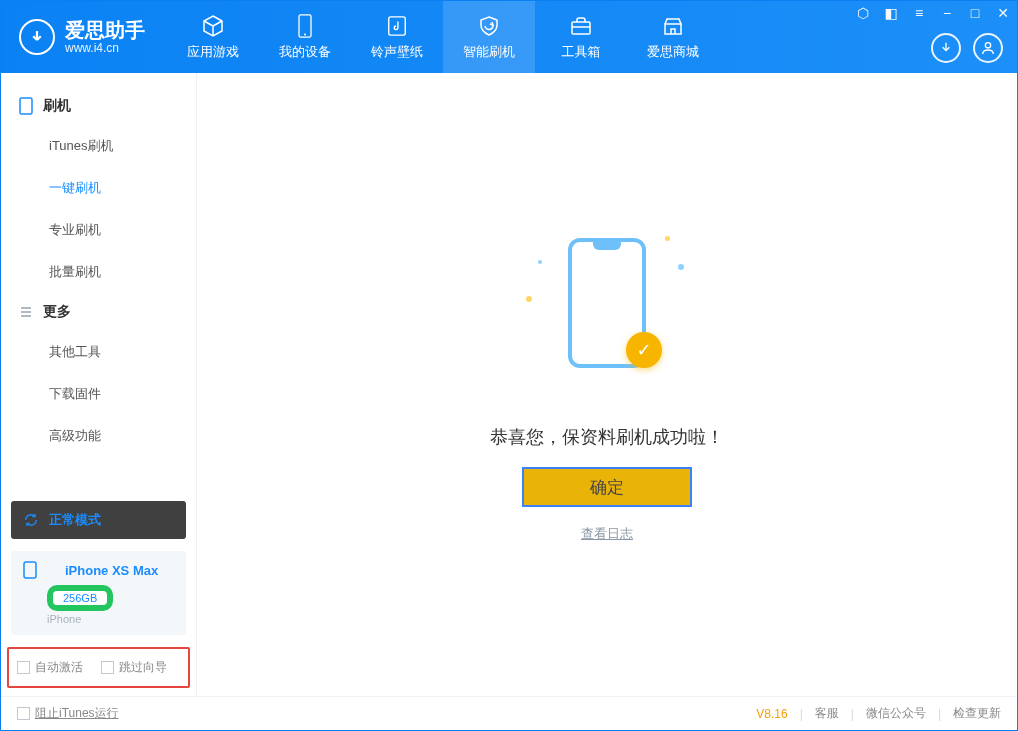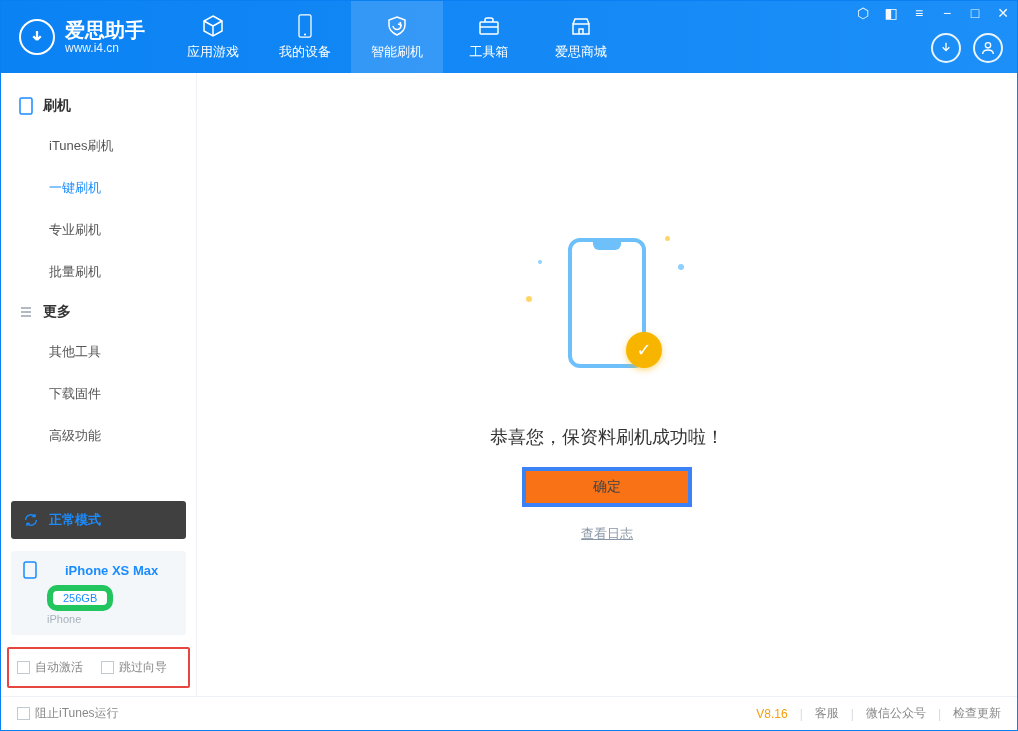--- a/index.html
+++ b/index.html
@@ -37,24 +37,24 @@
 .illus { position: relative; width: 170px; height: 160px; }
 .phone { position: absolute; left: 50%; top: 12px; transform: translateX(-50%); width: 78px; height: 130px; border: 4px solid #6ec0fb; border-radius: 12px; background: #fff; }
 .phone::before { content: ""; position: absolute; top: 0; left: 50%; transform: translateX(-50%); width: 28px; height: 8px; background: #6ec0fb; border-radius: 0 0 6px 6px; }
 .badge { position: absolute; right: 30px; bottom: 18px; width: 36px; height: 36px; background: #f7b500; border-radius: 50%; display: flex; align-items: center; justify-content: center; color: #fff; font-size: 18px; box-shadow: 0 2px 6px rgba(247,181,0,0.5); }
 .dot { position: absolute; border-radius: 50%; }
 .d1 { width: 6px; height: 6px; background: #ffd666; left: 4px; top: 70px; }
 .d2 { width: 4px; height: 4px; background: #8fd0ff; left: 16px; top: 34px; }
 .d3 { width: 6px; height: 6px; background: #8fd0ff; right: 8px; top: 38px; }
 .d4 { width: 5px; height: 5px; background: #ffd666; right: 22px; top: 10px; }
 .success-text { font-size: 18px; color: #333; font-weight: 500; margin-top: 21px; }
-.ok-btn { width: 170px; height: 40px; border: 4px solid #3b82f6; background: #f97316; font-size: 14px; color: #444; cursor: pointer; }
+.ok-btn { width: 170px; height: 40px; border: 2px solid #3b82f6; background: #eab308; font-size: 17px; color: #444; cursor: pointer; }
 .log-link { font-size: 13px; color: #8a97a6; text-decoration: underline; cursor: pointer; }
 .footer { height: 34px; border-top: 1px solid #eef1f5; display: flex; align-items: center; padding: 0 16px; font-size: 12px; color: #888; }
-.footer .left { display: flex; align-items: center; gap: 6px; }
+.footer .left { display: flex; align-items: center; gap: 6px; text-decoration: underline; }
 .footer .right { margin-left: auto; display: flex; align-items: center; gap: 12px; }
 .footer .ver { color: #f59e0b; }
 .footer .sep { color: #d6dae0; }
 .footer .link { color: #888; cursor: pointer; }
 svg { display: block; }
 </style>
 </head>
 <body>
 <div class="window">
 
@@ -81,20 +81,29 @@
         <span>应用游戏</span>
       </div>
       <div class="tab">
         <span class="tab-icon">
             <svg width="20" height="24" viewBox="0 0 20 28" fill="#fff">
               <rect x="3" y="1" width="14" height="26" rx="2" fill="none" stroke="#fff" stroke-width="1.5"></rect>
               <circle cx="10" cy="24" r="1.2" fill="#fff"></circle>
             </svg>
           </span>
         <span>我的设备</span>
+      </div>
+      <div class="tab">
+        <span class="tab-icon">
+            <svg width="22" height="24" viewBox="0 0 24 24" fill="none" stroke="#fff" stroke-width="1.5">
+              <rect x="3" y="2" width="18" height="20" rx="2"></rect>
+              <path d="M13 7v7a2 2 0 11-2-2" fill="none"></path>
+            </svg>
+          </span>
+        <span>铃声壁纸</span>
       </div>
       <div class="tab active">
         <span class="tab-icon">
             <svg width="24" height="24" viewBox="0 0 24 24" fill="none" stroke="#fff" stroke-width="1.5">
               <path d="M12 3l8 3v5c0 5-3.5 8-8 10-4.5-2-8-5-8-10V6z"></path>
               <path d="M8 12a4 4 0 108-1"></path>
               <path d="M15 8l1 3-3-1"></path>
             </svg>
           </span>
         <span>智能刷机</span>

